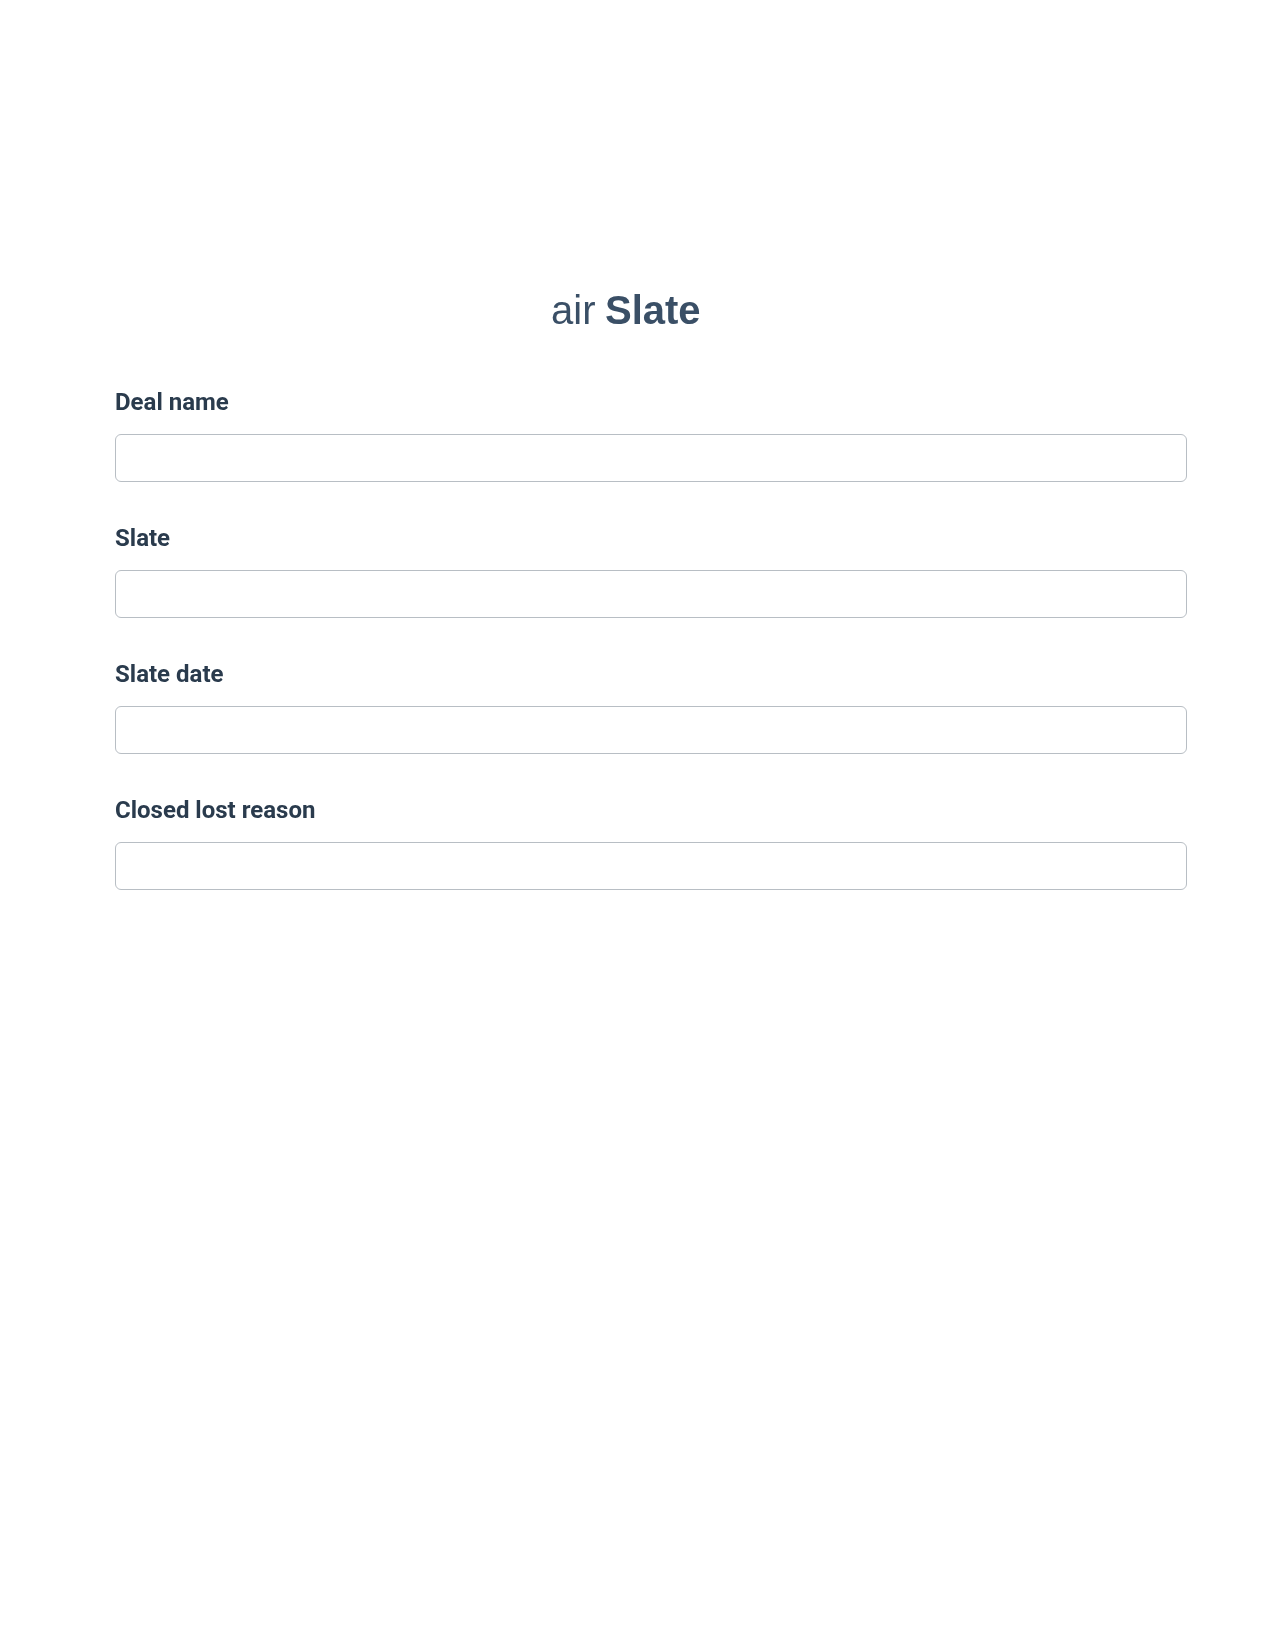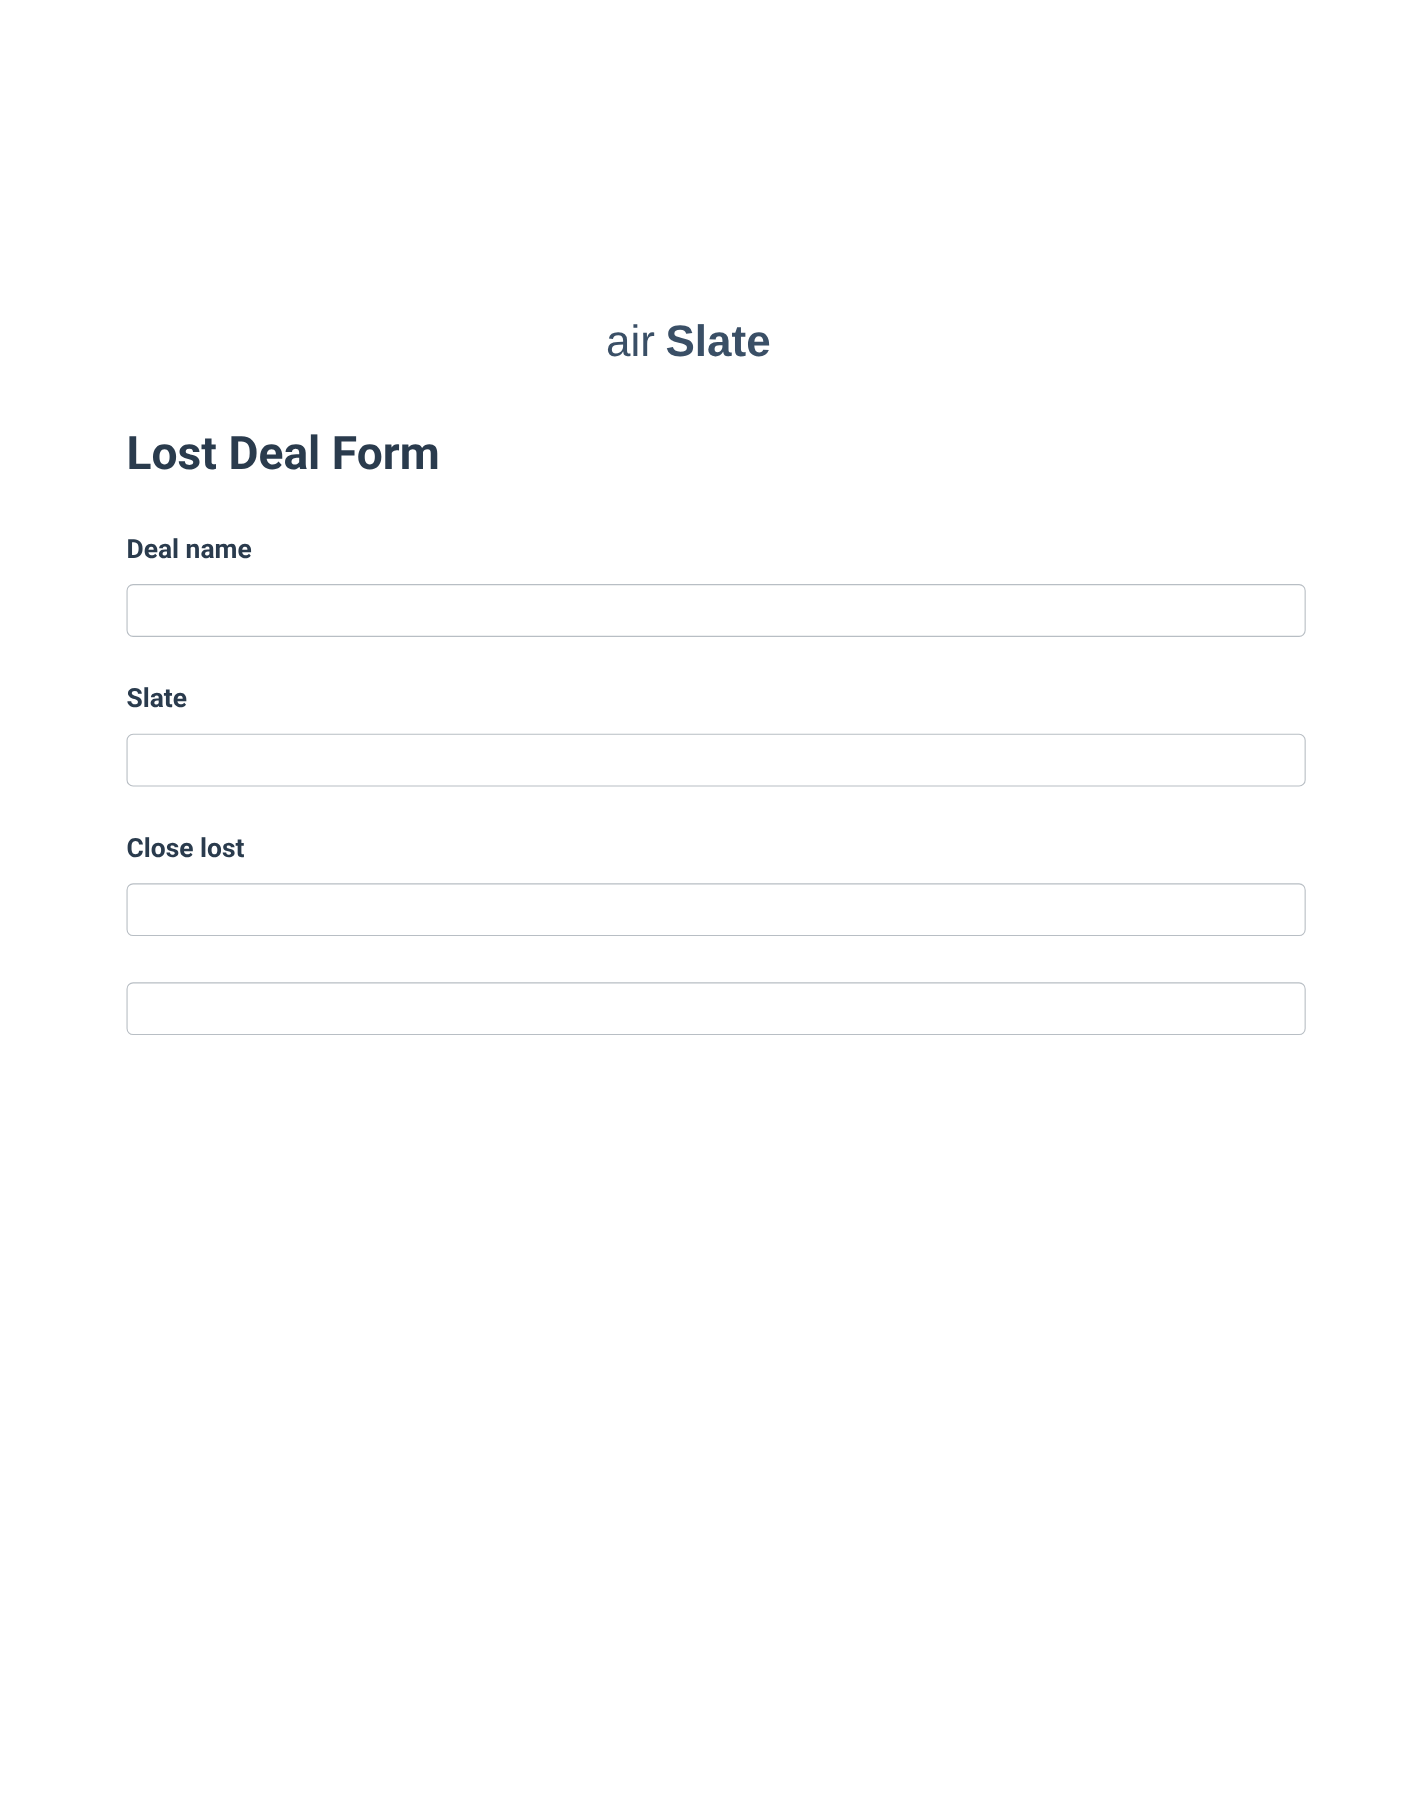--- a/index.html
+++ b/index.html
@@ -59,33 +59,33 @@
 <div class="page">
   <div class="logo-container">
     <div class="logo">
       <svg width="200" height="44" viewBox="0 0 200 44" xmlns="http://www.w3.org/2000/svg">
         <text x="0" y="34" font-family="Arial, sans-serif" font-size="40" font-weight="400" fill="#3a4f66">air</text>
         <text x="54" y="34" font-family="Arial, sans-serif" font-size="40" font-weight="700" fill="#3a4f66">Slate</text>
       </svg>
     </div>
   </div>
 
-  <h1 class="form-title">Lost Deal Form</h1>
 
   <div class="form-group">
     <label class="form-label">Deal name</label>
     <input type="text" class="form-input" value="" style="">
   </div>
 
   <div class="form-group">
     <label class="form-label">Slate</label>
     <input type="text" class="form-input" value="" style="">
   </div>
 
   <div class="form-group">
-    <label class="form-label">Close lost</label>
+    <label class="form-label">Slate date</label>
     <input type="text" class="form-input" value="" style="">
   </div>
 
   <div class="form-group">
+    <label class="form-label">Closed lost reason</label>
     <input type="text" class="form-input" value="" style="">
   </div>
 </div>
 
 </body></html>

